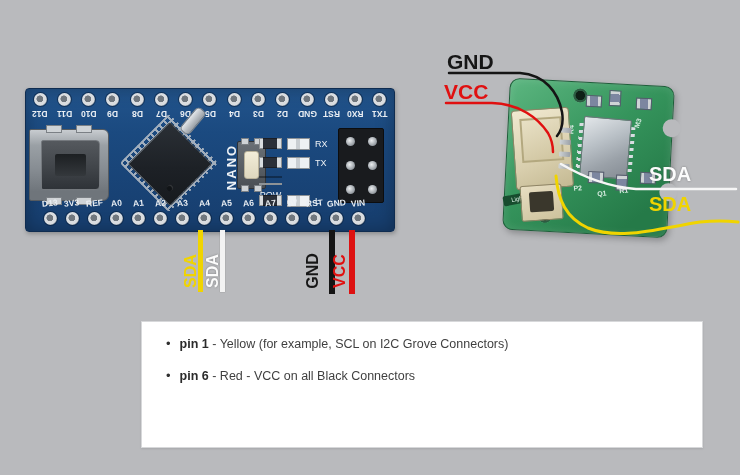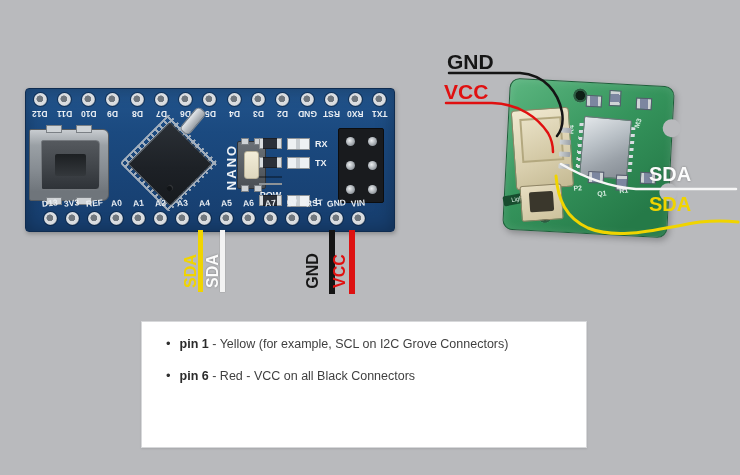--- a/index.html
+++ b/index.html
@@ -52,21 +52,21 @@
        background:linear-gradient(180deg,#6a7076,#4a4f55);border:1px solid #2e3237;}
   .btn-cap{position:absolute;left:6px;top:9px;width:13px;height:26px;border-radius:3px;
        background:linear-gradient(180deg,#f2edd9,#ded7be);border:1px solid #b9b29a;}
   .btn-nub{position:absolute;width:6px;height:5px;background:#cfd3d6;border:1px solid #7b8085;}
 
   .ledrow{position:absolute;left:233px;height:11px;display:flex;align-items:center;gap:5px;}
   .res{width:21px;height:9px;border:1px solid rgba(0,0,0,.35);
        background:linear-gradient(90deg,#d9dde0 0 3px,#2a2f38 3px 17px,#d9dde0 17px);}
   .led{width:21px;height:10px;border:1px solid #8d9296;
        background:linear-gradient(90deg,#eef1f3 0 8px,#c9ced2 8px 12px,#eef1f3 12px);}
-  .ledlabel{font-size:9px;font-weight:bold;color:#edf1f5;}
+  .ledlabel{font-size:9px;font-weight:normal;color:#edf1f5;}
 
   .icsp{position:absolute;left:312px;top:39px;width:44px;height:73px;background:#191b1e;
        border:1px solid #0c0d0f;border-radius:2px;display:grid;grid-template-columns:repeat(2,1fr);}
   .icsp-pin{align-self:center;justify-self:center;width:9px;height:9px;border-radius:50%;
        background:radial-gradient(circle at 40% 40%,#eceff1,#9da3a9 60%,#6f757b);}
 
   
   .wireV{position:absolute;top:230px;height:62px;width:5px;}
   .wire-yellow{left:198px;background:#f0d400;}
   .wire-white{left:220px;background:#f3f3f3;box-shadow:0 0 1px rgba(90,90,90,.6);}
@@ -109,21 +109,21 @@
   .gsilk{position:absolute;font-size:7px;font-weight:bold;color:#e9f6ef;opacity:.9;}
   .gstrip{position:absolute;left:-2px;top:112px;width:50px;height:10px;transform:rotate(-14deg);
        background:#174c2e;border-radius:2px;color:#d6ecdf;font-size:6px;text-align:center;
        line-height:10px;z-index:2;white-space:nowrap;overflow:hidden;}
 
   .wires-svg{position:absolute;left:0;top:0;z-index:5;pointer-events:none;}
   .glabel{position:absolute;font-size:21px;font-weight:600;z-index:6;white-space:nowrap;}
   .glabel-sda{font-size:20px;}
 
   
-  .notes{position:absolute;left:141px;top:321px;width:446px;height:127px;background:#ffffff;
+  .notes{position:absolute;left:141px;top:321px;width:562px;height:127px;background:#ffffff;
        border:1px solid #d7d8da;box-shadow:0 1px 2px rgba(0,0,0,.10);padding-top:15px;box-sizing:border-box;}
   .note-item{margin:0 0 19px 24px;height:13px;line-height:13px;font-size:12.5px;color:#3f3f3f;white-space:nowrap;}
   .note-bullet{color:#2f2f2f;margin-right:9px;font-size:13px;}
   .note-pin{font-weight:bold;color:#2b2b2b;}
 </style>
 </head>
 <body>
 
 <div id="canvas">
 

